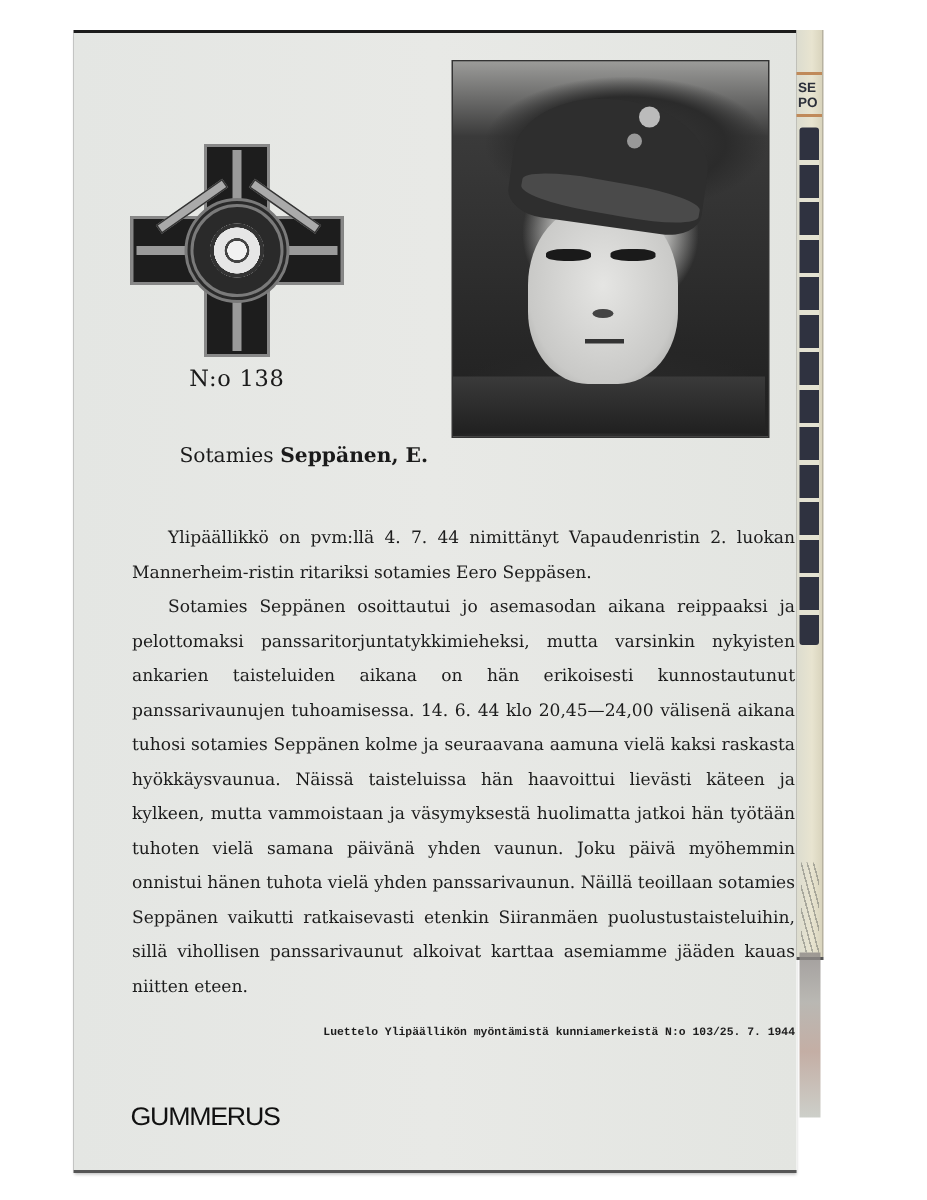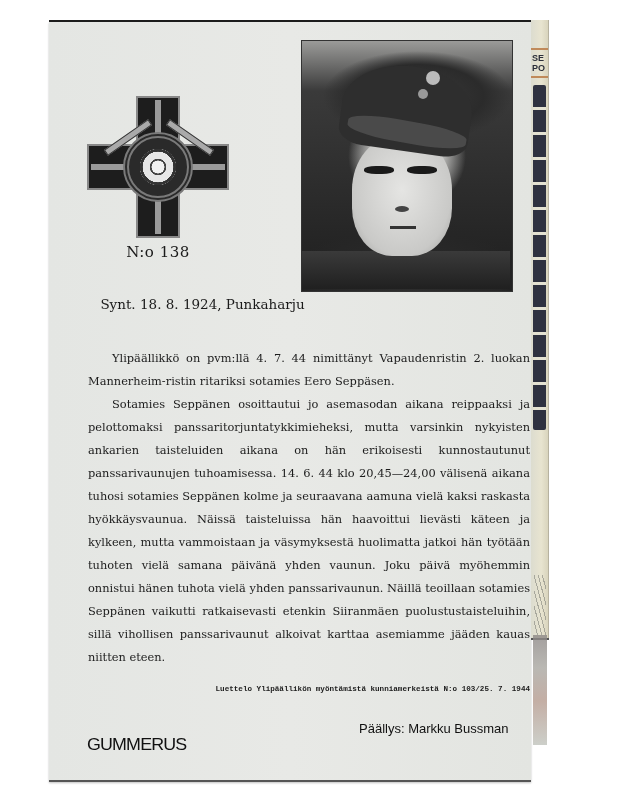--- a/index.html
+++ b/index.html
@@ -162,27 +162,29 @@
   <div class="cap-band"></div>
   <div class="button1"></div>
   <div class="button2"></div>
   <div class="brow l"></div>
   <div class="brow r"></div>
   <div class="nose"></div>
   <div class="mouth"></div>
 </div>
 
 <div class="caption">
-  <div>Synt. 18. 8. 1924, Punkaharju</div>
+  <div>
+    <span class="rank">Sotamies</span>
+    <span class="name">Seppänen, E.</span>
+  </div>
 </div>
 
 <div class="body-text">
   <p>Ylipäällikkö on pvm:llä 4. 7. 44 nimittänyt Vapaudenristin 2. luokan Mannerheim-ristin ritariksi sotamies Eero Seppäsen.</p>
   <p>Sotamies Seppänen osoittautui jo asemasodan aikana reippaaksi ja pelottomaksi panssaritorjuntatykkimieheksi, mutta varsinkin nykyisten ankarien taisteluiden aikana on hän erikoisesti kunnostautunut panssarivaunujen tuhoamisessa. 14. 6. 44 klo 20,45—24,00 välisenä aikana tuhosi sotamies Seppänen kolme ja seuraavana aamuna vielä kaksi raskasta hyökkäysvaunua. Näissä taisteluissa hän haavoittui lievästi käteen ja kylkeen, mutta vammoistaan ja väsymyksestä huolimatta jatkoi hän työtään tuhoten vielä samana päivänä yhden vaunun. Joku päivä myöhemmin onnistui hänen tuhota vielä yhden panssarivaunun. Näillä teoillaan sotamies Seppänen vaikutti ratkaisevasti etenkin Siiranmäen puolustustaisteluihin, sillä vihollisen panssarivaunut alkoivat karttaa asemiamme jääden kauas niitten eteen.</p>
 </div>
 
 <div class="source-line">Luettelo Ylipäällikön myöntämistä kunniamerkeistä N:o 103/25. 7. 1944</div>
 
 <div class="publisher">GUMMERUS</div>
 
 <div class="credits">
-  <div>Päällys: Markku Bussman</div>
 </div>
 
 </body></html>

